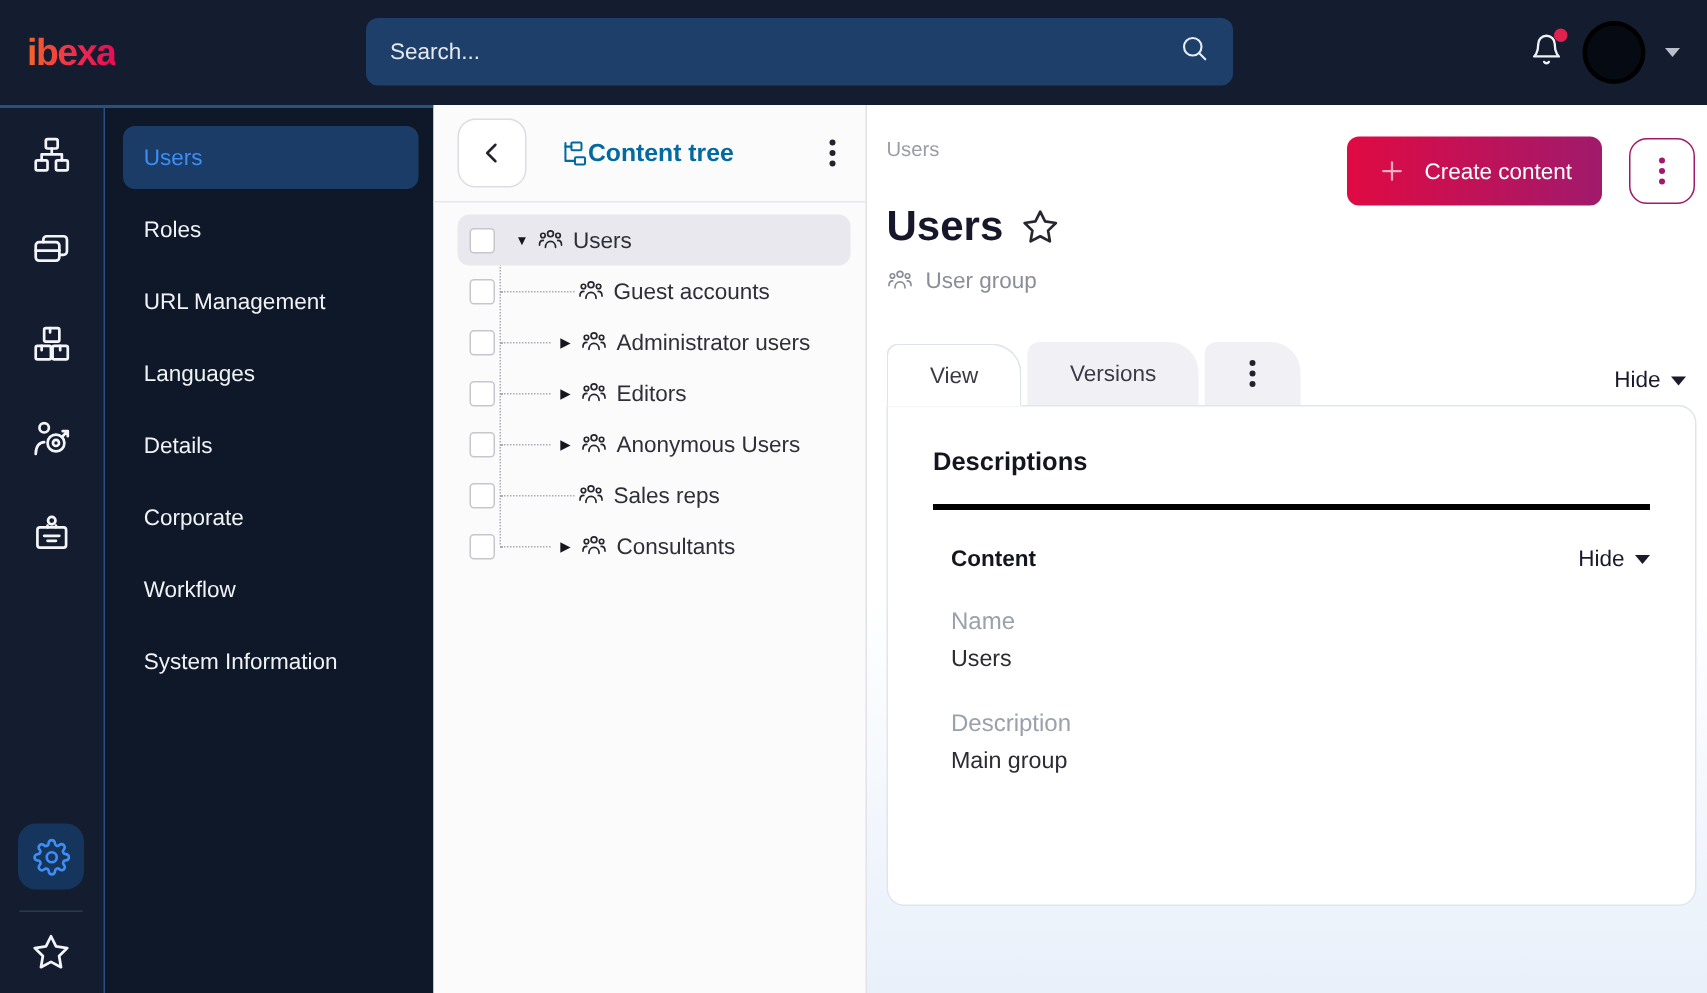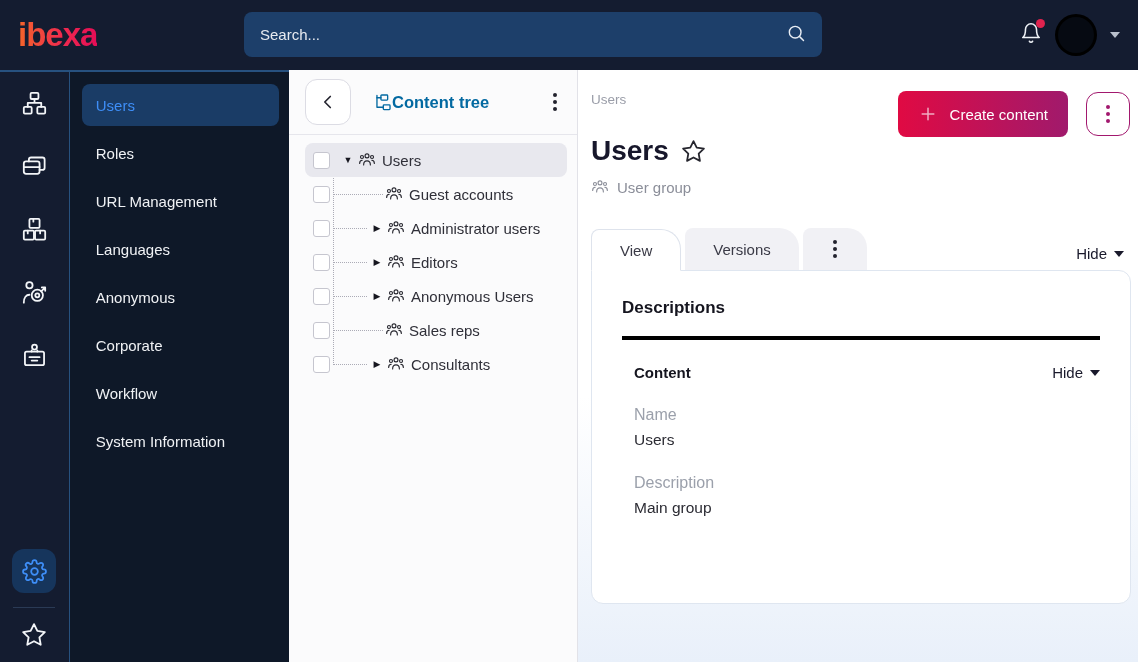--- a/index.html
+++ b/index.html
@@ -1,20 +1,20 @@
 <!DOCTYPE html>
 <html><head>
 <meta charset="utf-8">
 <style>
   * { margin:0; padding:0; box-sizing:border-box; }
   html,body { width:1138px; height:662px; font-family:"Liberation Sans", sans-serif; overflow:hidden; background:#fff; }
 
   
   .topbar { position:relative; height:70px; background:#141c30; display:flex; align-items:center; padding:0 18px; }
-  .logo { font-size:33px; font-weight:800; letter-spacing:-1px;
+  .logo { font-size:25px; font-weight:800; letter-spacing:-1px;
           background:linear-gradient(90deg,#f4652a 0%,#ef2b4e 55%,#e50d56 100%);
           -webkit-background-clip:text; background-clip:text; color:transparent; }
   .searchbox { position:absolute; left:244px; top:12px; width:578px; height:45px;
                background:#1d3f6a; border-radius:8px; display:flex; align-items:center; padding:0 16px; }
   .searchbox input { flex:1; background:transparent; border:none; outline:none; color:#fff; font-size:15px; font-family:"Liberation Sans", sans-serif; }
   .searchbox input::placeholder { color:#f2f4f8; opacity:.95; }
   .search-ic { color:#e8edf4; }
   .top-right { margin-left:auto; display:flex; align-items:center; gap:16px; }
   .bell-wrap { position:relative; color:#eef1f6; cursor:pointer; }
   .bell-dot { position:absolute; top:-3px; right:-3px; width:9px; height:9px; border-radius:50%; background:#e0234e; }
@@ -243,21 +243,21 @@
     <div class="menu-item">
         <span>Roles</span>
       </div>
     <div class="menu-item">
         <span>URL Management</span>
       </div>
     <div class="menu-item">
         <span>Languages</span>
       </div>
     <div class="menu-item">
-        <span>Anonymous</span>
+        <span>Details</span>
       </div>
     <div class="menu-item">
         <span>Corporate</span>
       </div>
     <div class="menu-item">
         <span>Workflow</span>
       </div>
     <div class="menu-item">
         <span>System Information</span>
       </div>

